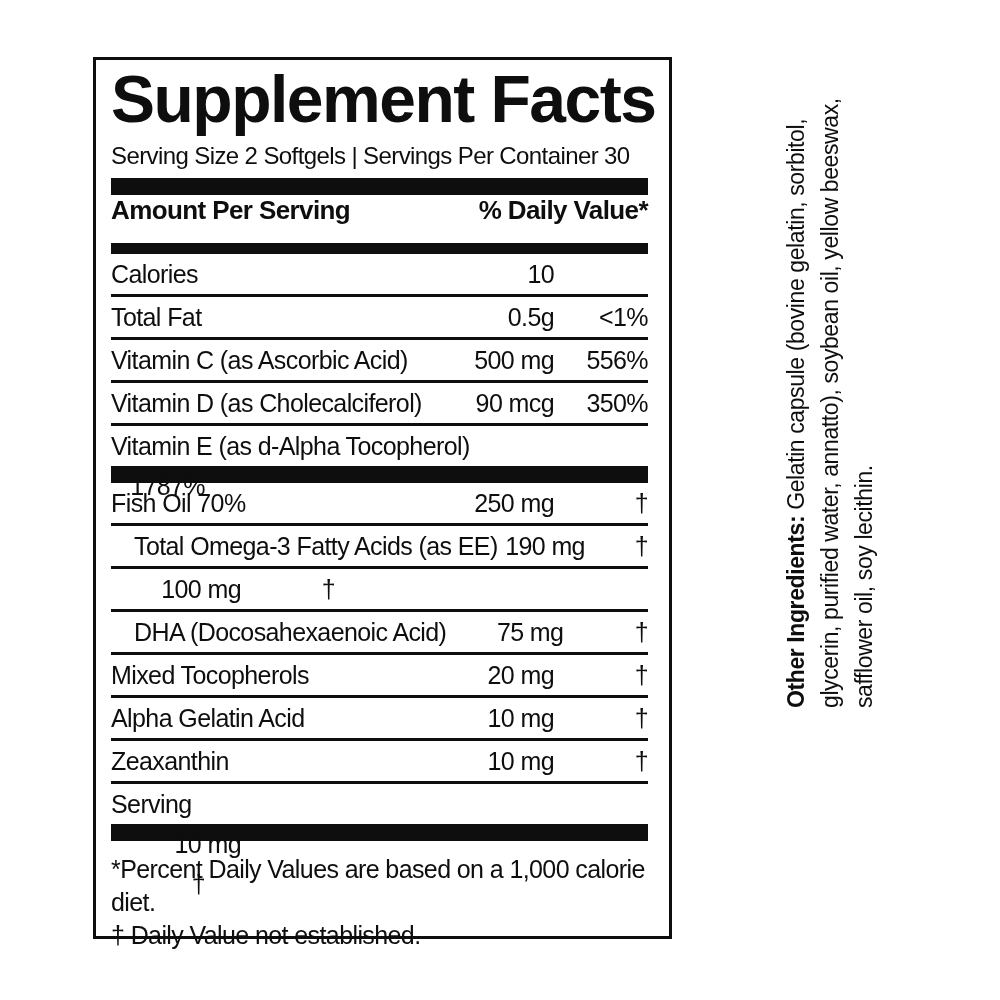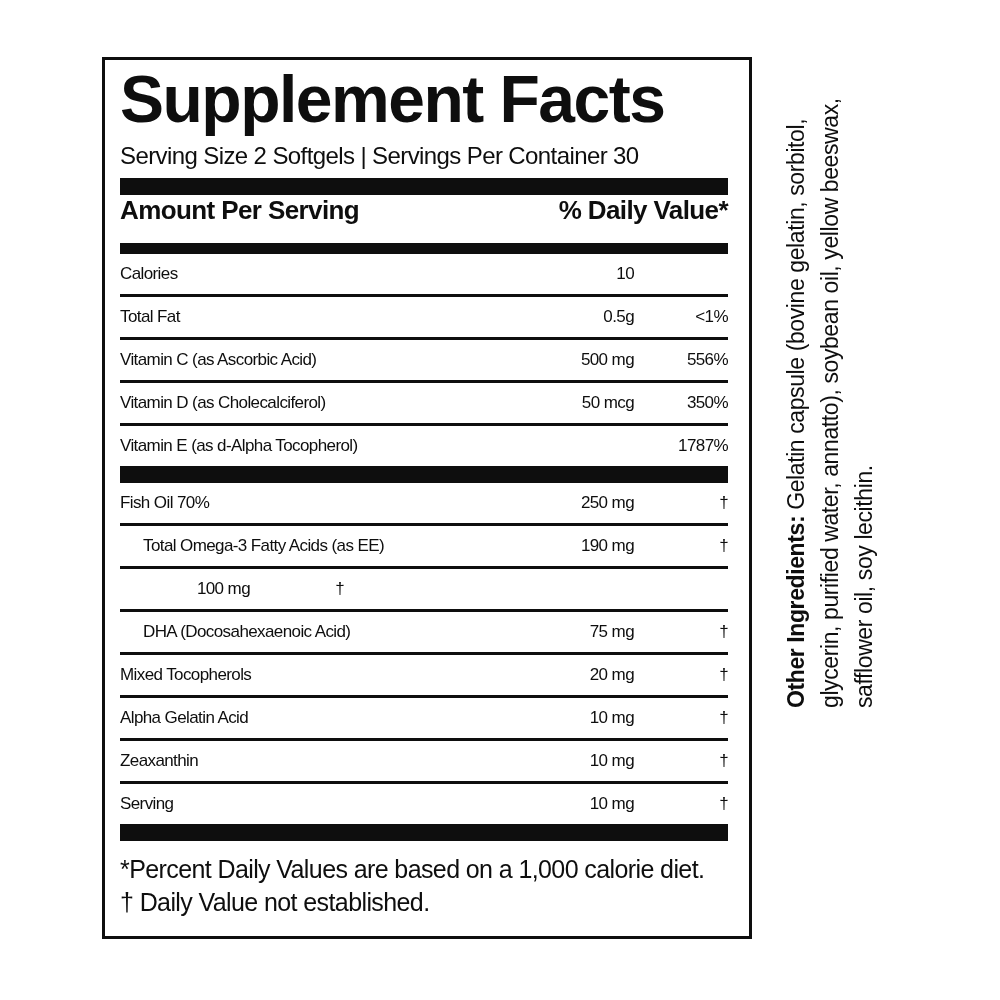--- a/index.html
+++ b/index.html
@@ -5,21 +5,21 @@
   :root { --ink:#0e0e0e; --bg:#ffffff; }
   * { box-sizing: border-box; }
   html,body { margin:0; padding:0; }
   body {
     width:1000px; height:1000px; position:relative;
     background:var(--bg); color:var(--ink);
     font-family:"Liberation Sans", sans-serif;
     overflow:hidden;
   }
   .panel {
-    position:absolute; left:102px; top:57px; width:650px; height:882px;
+    position:absolute; left:93px; top:57px; width:579px; height:882px;
     border:3px solid var(--ink); background:var(--bg);
     padding:0 21px 0 15px;
   }
   .title {
     font-size:66px; font-weight:bold; letter-spacing:-1.5px;
     line-height:62px; margin-top:8px; white-space:nowrap;
   }
   .serving {
     font-size:24px; letter-spacing:-0.6px; line-height:32px;
     margin-top:10px; white-space:nowrap;
@@ -29,23 +29,23 @@
   .bar.thin { height:11px; }
   .header-row {
     display:flex; justify-content:space-between; 
     height:48px; font-weight:bold; font-size:26px; letter-spacing:-0.6px;
     white-space:nowrap;
   }
   .row {
     display:flex; align-items:flex-start;
     height:43px; line-height:40px;
     border-bottom:3px solid var(--ink);
-    font-size:17px; letter-spacing:-0.6px; white-space:nowrap;
+    font-size:25px; letter-spacing:-0.6px; white-space:nowrap;
   }
-  .row.no-border, .rows .row:last-child { border-bottom:none; height:40px; }
+  .row.no-border, .rows .row:last-child { border-bottom:none; height:40px;flex-direction:column; }
   .cell.name { flex:1; text-align:left; overflow:visible; }
   .row.indent .cell.name { padding-left:23px; }
   .cell.amount { width:130px; text-align:right; }
   .cell.dv { width:94px; text-align:right; }
   .footnotes {
     margin-top:12px; font-size:25px; letter-spacing:-0.6px; line-height:33px;
   }
   .side-text { position:absolute; left:779px; top:60px; width:106px; height:648px; }
   .side-text-inner {
     width:648px; height:106px;
@@ -79,21 +79,21 @@
     <span class="cell amount">0.5g</span>
     <span class="cell dv">&lt;1%</span>
   </div>
       <div class="row">
     <span class="cell name">Vitamin C (as Ascorbic Acid)</span>
     <span class="cell amount">500 mg</span>
     <span class="cell dv">556%</span>
   </div>
       <div class="row">
     <span class="cell name">Vitamin D (as Cholecalciferol)</span>
-    <span class="cell amount">50 mcg</span>
+    <span class="cell amount">90 mcg</span>
     <span class="cell dv">350%</span>
   </div>
       <div class="row no-border">
     <span class="cell name">Vitamin E (as d-Alpha Tocopherol)</span>
     <span class="cell dv">1787%</span>
   </div>
       <div class="bar"></div>
       <div class="row">
     <span class="cell name">Fish Oil 70%</span>
     <span class="cell amount">250 mg</span>

